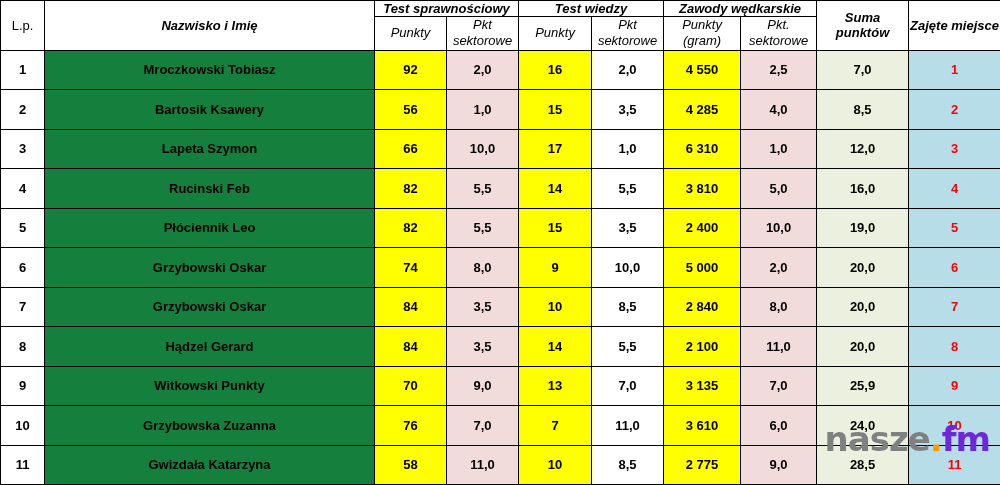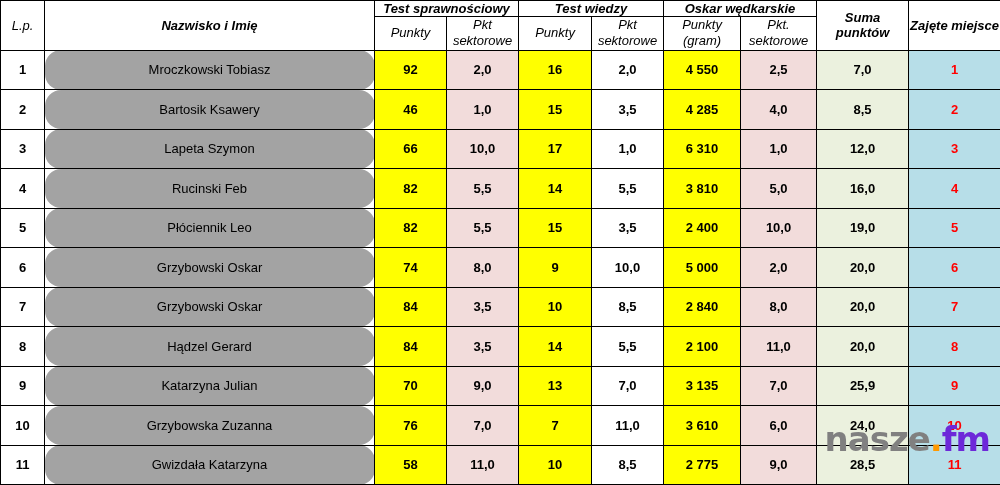--- a/index.html
+++ b/index.html
@@ -30,21 +30,20 @@
 
   
   .hdr-main {
     font-weight: bold;
     font-style: italic;
     font-size: 16px;
     background: #ffffff;
   }
   .hdr-lp {
     font-size: 11px;
-    font-style: italic;
     font-weight: normal;
   }
   .hdr-name {
     font-style: italic;
     font-weight: bold;
     font-size: 17px;
   }
   .hdr-sub {
     font-style: italic;
     font-size: 12px;
@@ -53,26 +52,25 @@
     line-height: 1.25;
   }
 
   
   .c-lp {
     font-weight: bold;
     font-size: 13px;
     background: #ffffff;
   }
   .c-name {
-    font-weight: normal;
+    font-weight: bold;
     font-size: 14px;
     text-align: left;
     padding-left: 12px;
-    background: #a3a3a3;
-    border-radius: 16px;
+    background: #15803d;
   }
   .c-yellow {
     background: #ffff00;
     font-weight: bold;
     text-align: right;
     padding-right: 8px;
     font-size: 13px;
     margin-left: 12px;
   }
   .c-pink {
@@ -127,21 +125,21 @@
     <col style="width:76px">
     <col style="width:92px">
     <col style="width:92px">
   </colgroup>
   <thead>
     <tr>
       <th rowspan="2" class="hdr-lp">L.p.</th>
       <th rowspan="2" class="hdr-name">Nazwisko i Imię</th>
       <th colspan="2" class="hdr-main">Test sprawnościowy</th>
       <th colspan="2" class="hdr-main">Test wiedzy</th>
-      <th colspan="2" class="hdr-main">Oskar wędkarskie</th>
+      <th colspan="2" class="hdr-main">Zawody wędkarskie</th>
       <th rowspan="2" class="hdr-main">Suma punktów</th>
       <th rowspan="2" class="hdr-main">Zajęte miejsce</th>
     </tr>
     <tr>
       <th class="hdr-sub">Punkty</th>
       <th class="hdr-sub">Pkt sektorowe</th>
       <th class="hdr-sub">Punkty</th>
       <th class="hdr-sub">Pkt sektorowe</th>
       <th class="hdr-sub">Punkty (gram)</th>
       <th class="hdr-sub">Pkt. sektorowe</th>
@@ -156,21 +154,21 @@
         <td class="c-yellow">16</td>
         <td class="c-white">2,0</td>
         <td class="c-yellow">4 550</td>
         <td class="c-pink">2,5</td>
         <td class="c-sum">7,0</td>
         <td class="c-place">1</td>
       </tr>
       <tr>
         <td class="c-lp">2</td>
         <td class="c-name">Bartosik Ksawery</td>
-        <td class="c-yellow">46</td>
+        <td class="c-yellow">56</td>
         <td class="c-pink">1,0</td>
         <td class="c-yellow">15</td>
         <td class="c-white">3,5</td>
         <td class="c-yellow">4 285</td>
         <td class="c-pink">4,0</td>
         <td class="c-sum">8,5</td>
         <td class="c-place">2</td>
       </tr>
       <tr>
         <td class="c-lp">3</td>
@@ -239,21 +237,21 @@
         <td class="c-pink">3,5</td>
         <td class="c-yellow">14</td>
         <td class="c-white">5,5</td>
         <td class="c-yellow">2 100</td>
         <td class="c-pink">11,0</td>
         <td class="c-sum">20,0</td>
         <td class="c-place">8</td>
       </tr>
       <tr>
         <td class="c-lp">9</td>
-        <td class="c-name">Katarzyna Julian</td>
+        <td class="c-name">Witkowski Punkty</td>
         <td class="c-yellow">70</td>
         <td class="c-pink">9,0</td>
         <td class="c-yellow">13</td>
         <td class="c-white">7,0</td>
         <td class="c-yellow">3 135</td>
         <td class="c-pink">7,0</td>
         <td class="c-sum">25,9</td>
         <td class="c-place">9</td>
       </tr>
       <tr>

